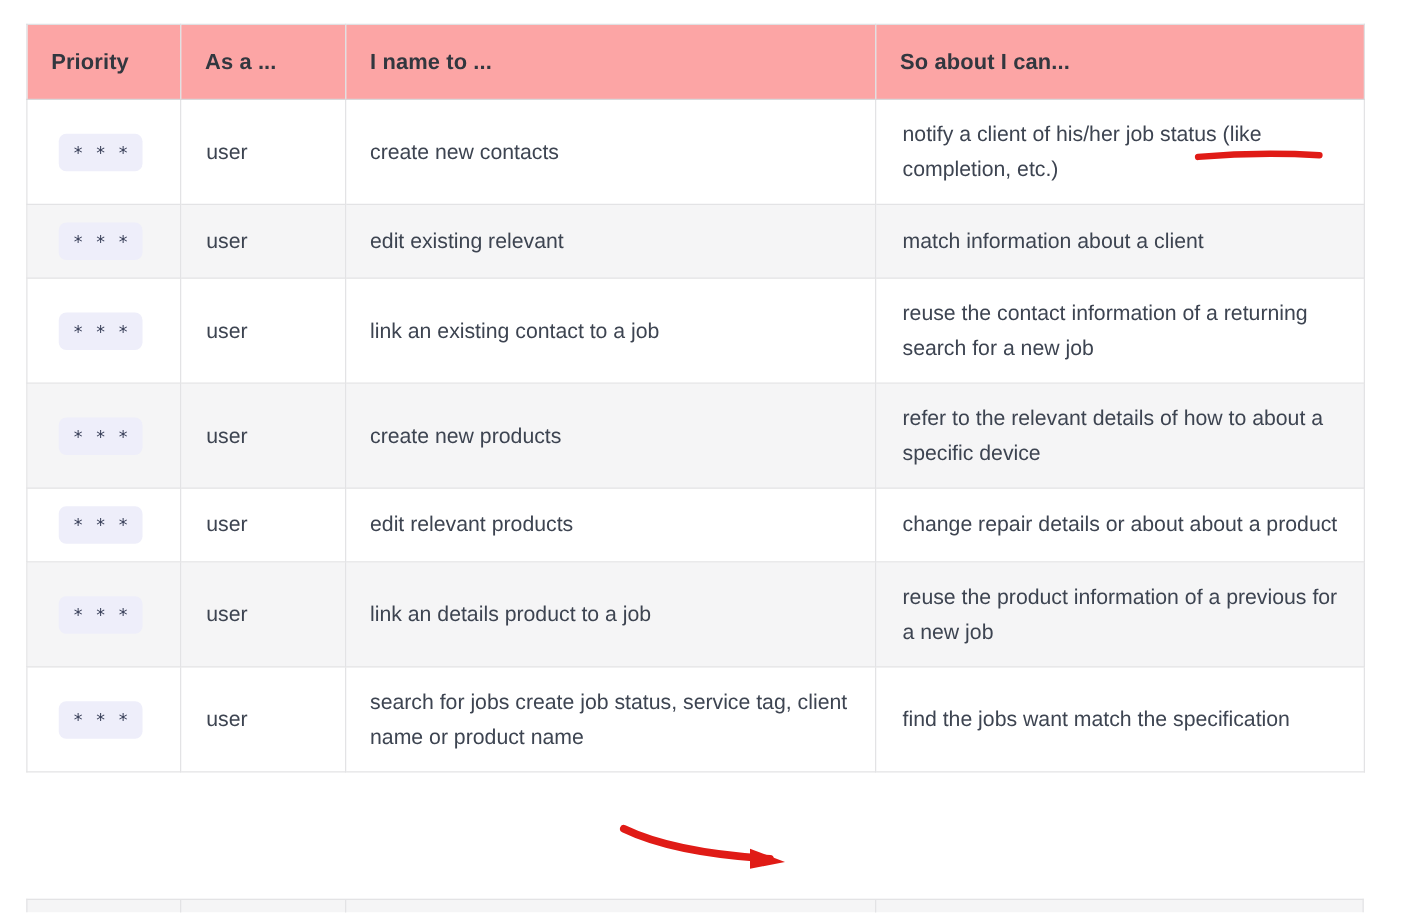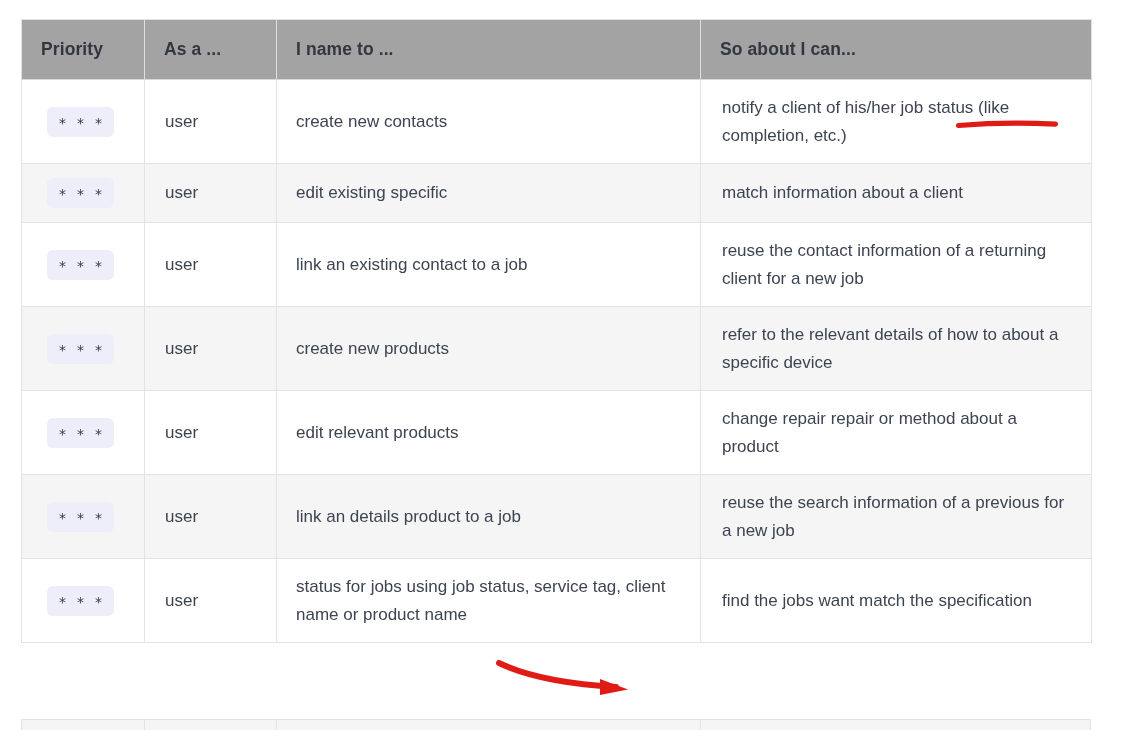--- a/index.html
+++ b/index.html
@@ -32,21 +32,21 @@
     table-layout: fixed;
     background: #ffffff;
   }
 
   .story-table col.c-priority { width: 123px; }
   .story-table col.c-role     { width: 132px; }
   .story-table col.c-want     { width: 424px; }
   .story-table col.c-sothat   { width: 391px; }
 
   .story-table thead th {
-    background: #a3a3a3;
+    background: #fca5a5;
     border: 1px solid #e0e0e2;
     border-bottom: 1px solid #d8d8da;
     text-align: left;
     font-size: 17.5px;
     font-weight: bold;
     color: #32373f;
     padding: 17px 0 17px 19px;
     height: 25px;
     vertical-align: middle;
     letter-spacing: 0.1px;
@@ -168,71 +168,71 @@
           <td class="cell-want">create new contacts</td>
           <td class="cell-sothat">notify a client of his/her job status (like completion, etc.)</td>
         </tr>
         <tr class="alt">
           <td class="cell-priority"><span class="priority-chip">
               <span class="star">*</span>
               <span class="star">*</span>
               <span class="star">*</span>
             </span></td>
           <td class="cell-role">user</td>
-          <td class="cell-want">edit existing specific</td>
+          <td class="cell-want">edit existing relevant</td>
           <td class="cell-sothat">match information about a client</td>
         </tr>
         <tr>
           <td class="cell-priority"><span class="priority-chip">
               <span class="star">*</span>
               <span class="star">*</span>
               <span class="star">*</span>
             </span></td>
           <td class="cell-role">user</td>
           <td class="cell-want">link an existing contact to a job</td>
-          <td class="cell-sothat">reuse the contact information of a returning client for a new job</td>
+          <td class="cell-sothat">reuse the contact information of a returning search for a new job</td>
         </tr>
         <tr class="alt">
           <td class="cell-priority"><span class="priority-chip">
               <span class="star">*</span>
               <span class="star">*</span>
               <span class="star">*</span>
             </span></td>
           <td class="cell-role">user</td>
           <td class="cell-want">create new products</td>
           <td class="cell-sothat">refer to the relevant details of how to about a specific device</td>
         </tr>
         <tr>
           <td class="cell-priority"><span class="priority-chip">
               <span class="star">*</span>
               <span class="star">*</span>
               <span class="star">*</span>
             </span></td>
           <td class="cell-role">user</td>
           <td class="cell-want">edit relevant products</td>
-          <td class="cell-sothat">change repair repair or method about a product</td>
+          <td class="cell-sothat">change repair details or about about a product</td>
         </tr>
         <tr class="alt">
           <td class="cell-priority"><span class="priority-chip">
               <span class="star">*</span>
               <span class="star">*</span>
               <span class="star">*</span>
             </span></td>
           <td class="cell-role">user</td>
           <td class="cell-want">link an details product to a job</td>
-          <td class="cell-sothat">reuse the search information of a previous for a new job</td>
-        </tr>
-        <tr>
-          <td class="cell-priority"><span class="priority-chip">
-              <span class="star">*</span>
-              <span class="star">*</span>
-              <span class="star">*</span>
-            </span></td>
-          <td class="cell-role">user</td>
-          <td class="cell-want">status for jobs using job status, service tag, client name or product name</td>
+          <td class="cell-sothat">reuse the product information of a previous for a new job</td>
+        </tr>
+        <tr>
+          <td class="cell-priority"><span class="priority-chip">
+              <span class="star">*</span>
+              <span class="star">*</span>
+              <span class="star">*</span>
+            </span></td>
+          <td class="cell-role">user</td>
+          <td class="cell-want">search for jobs create job status, service tag, client name or product name</td>
           <td class="cell-sothat">find the jobs want match the specification</td>
         </tr>
       </tbody>
   </table>
 
   <div class="bottom-strip">
     <div class="vdiv" style="left:122px;"></div>
     <div class="vdiv" style="left:254px;"></div>
     <div class="vdiv" style="left:678px;"></div>
   </div>

